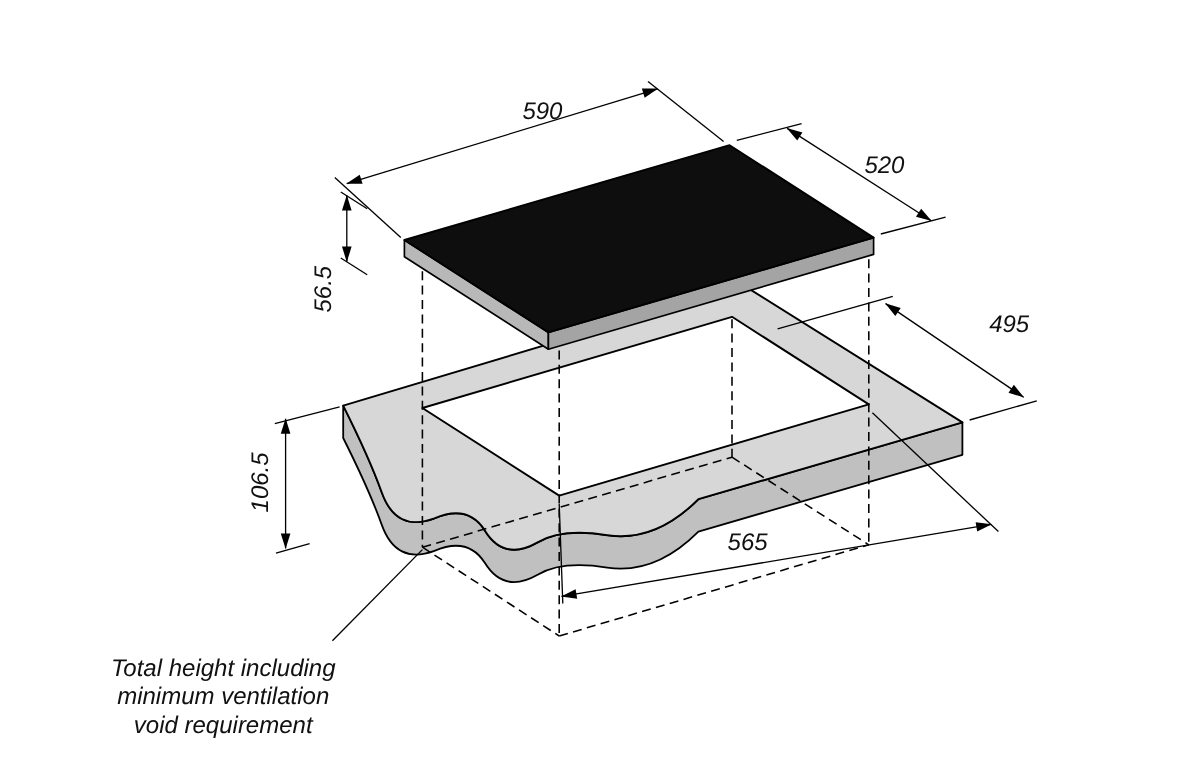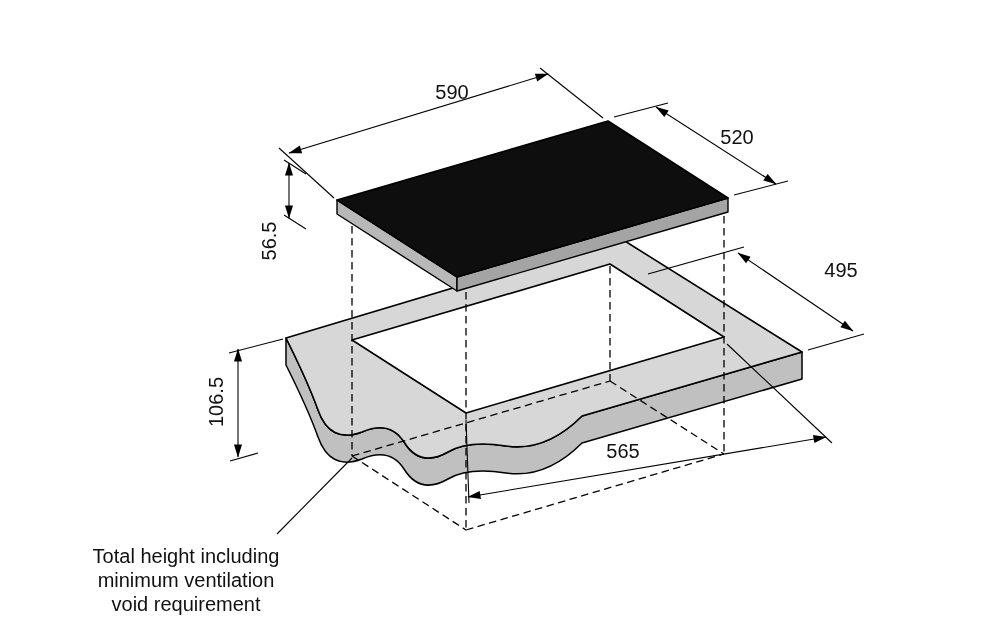--- a/index.html
+++ b/index.html
@@ -3,20 +3,21 @@
 <meta charset="utf-8">
 <style>
   html, body { margin: 0; padding: 0; background: #ffffff; }
   .stage {
     width: 988px;
     height: 644px;
     background: #ffffff;
     position: relative;
     overflow: hidden;
     font-family: "Liberation Sans", sans-serif;
+    font-style: italic;
   }
   svg { display: block; }
   svg text {
     font-family: "Liberation Sans", sans-serif;
     font-size: 20px;
     fill: #111111;
   }
   svg text.note { font-size: 20px; }
 </style>
 </head>

